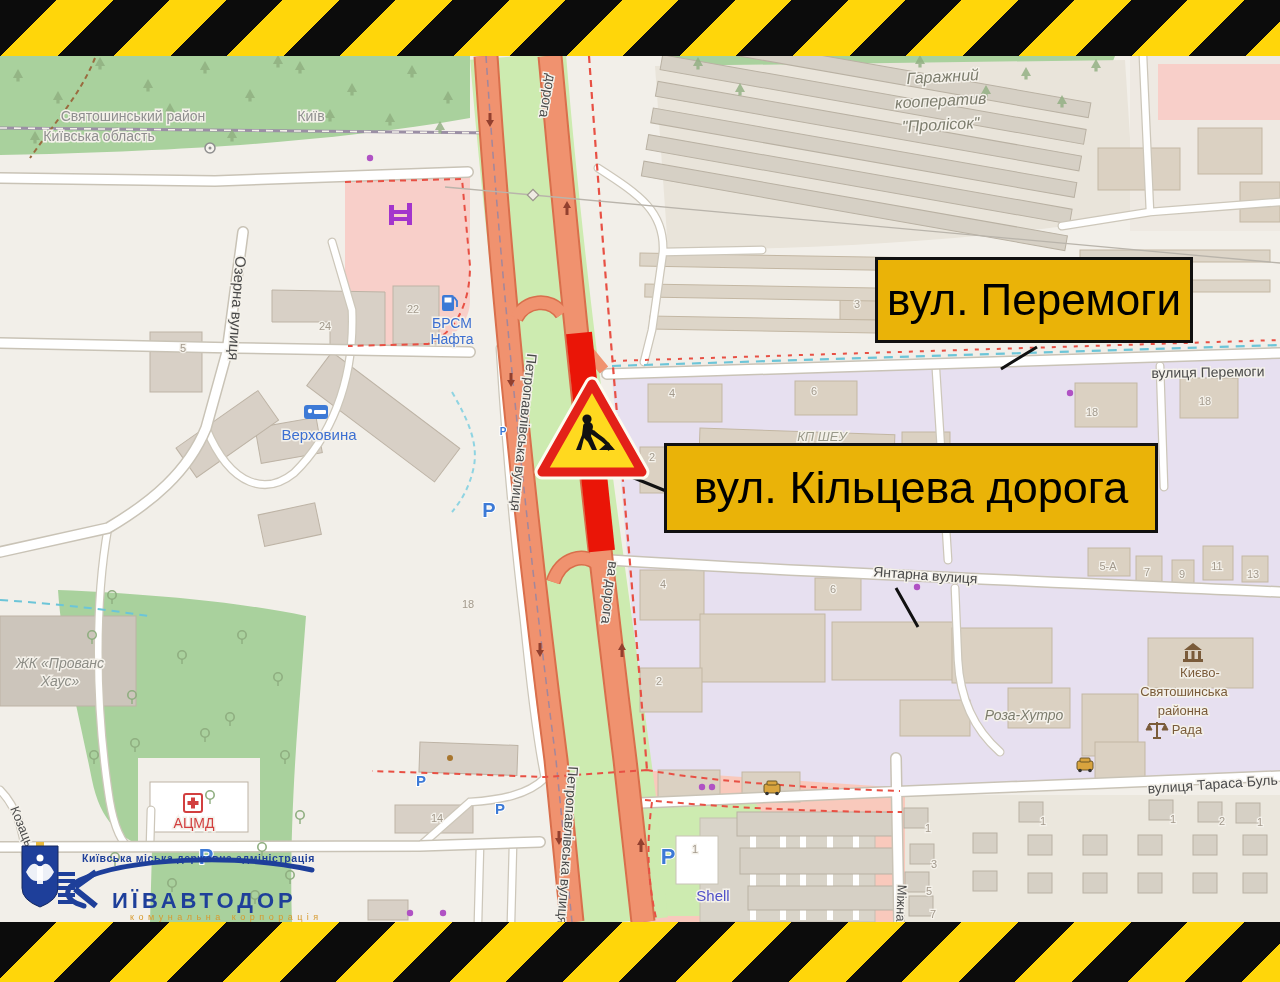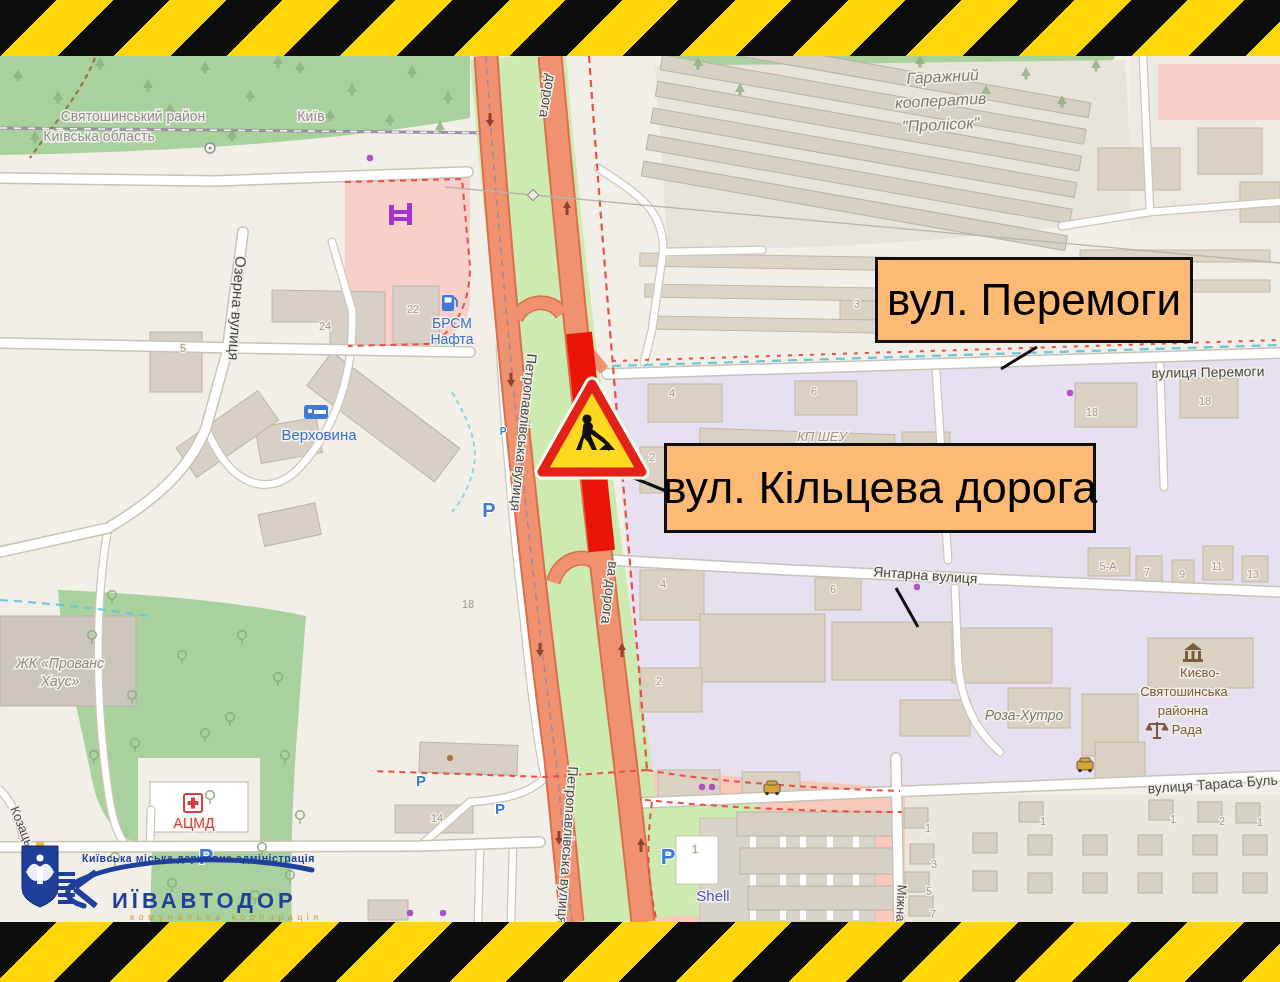--- a/index.html
+++ b/index.html
@@ -4,21 +4,21 @@
 <style>
   html,body{margin:0;padding:0;background:#777;}
   .stage{position:relative;width:1280px;height:982px;overflow:hidden;
          background:#f2efe9;font-family:"Liberation Sans",sans-serif;}
   .stage svg{position:absolute;left:0;top:0;z-index:1;}
   .hazard{position:absolute;left:0;width:1280px;z-index:6;
           background:repeating-linear-gradient(135deg,#0c0c0c 0 40px,#ffd60a 40px 80px);}
   .hazard.top{top:0;height:56px;}
   .hazard.bottom{top:922px;height:60px;}
   .callout{position:absolute;z-index:4;display:flex;align-items:center;justify-content:center;
-           background:#fdba74;border:3px solid #101010;box-sizing:border-box;color:#000;
+           background:#eab308;border:3px solid #101010;box-sizing:border-box;color:#000;
            font-family:"Liberation Sans",sans-serif;white-space:nowrap;}
   .mlbl{font-family:"Liberation Sans",sans-serif;paint-order:stroke;stroke:#f4f1ea;stroke-width:3px;}
   .hnum{font-family:"Liberation Sans",sans-serif;font-size:11px;fill:#a39a8d;
         paint-order:stroke;stroke:#f4f1ea;stroke-width:2.5px;}
   .picon{font-family:"Liberation Sans",sans-serif;paint-order:stroke;stroke:#ffffff;stroke-width:2px;}
 </style>
 </head>
 <body>
 
 <div class="stage">
@@ -464,20 +464,20 @@
       <text x="112" y="908" font-size="22" font-weight="bold" letter-spacing="4" fill="#1e3f9a">ИЇВАВТОДОР</text>
       <text x="130" y="919.5" font-size="9" letter-spacing="4.5" fill="#d79a2e">комунальна корпорація</text>
     </g>
 
   </g>
 </svg>
 
 <div class="callout" style="left:875px;top:257px;width:318px;height:86px;font-size:44px">
   <span>вул. Перемоги</span>
 </div>
-<div class="callout" style="left:664px;top:443px;width:432px;height:90px;font-size:45px">
+<div class="callout" style="left:664px;top:443px;width:494px;height:90px;font-size:45px">
   <span>вул. Кільцева дорога</span>
 </div>
 
 <div class="hazard top"></div>
 <div class="hazard bottom"></div>
 
 </div>
 
 </body></html>

